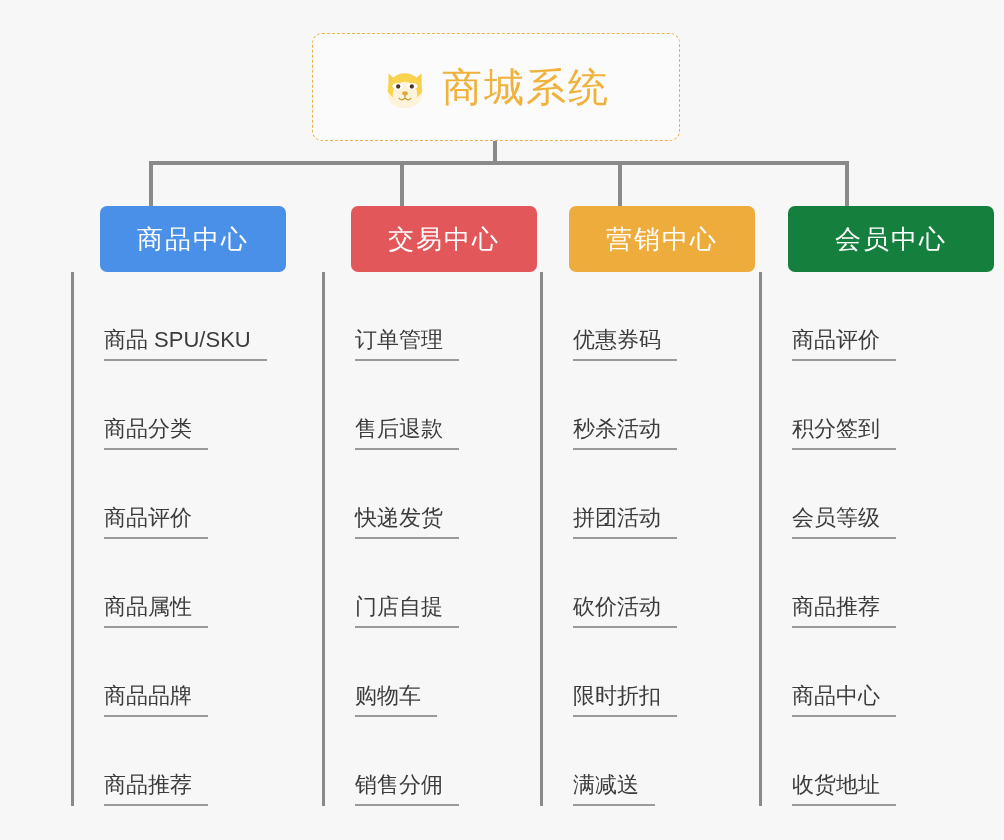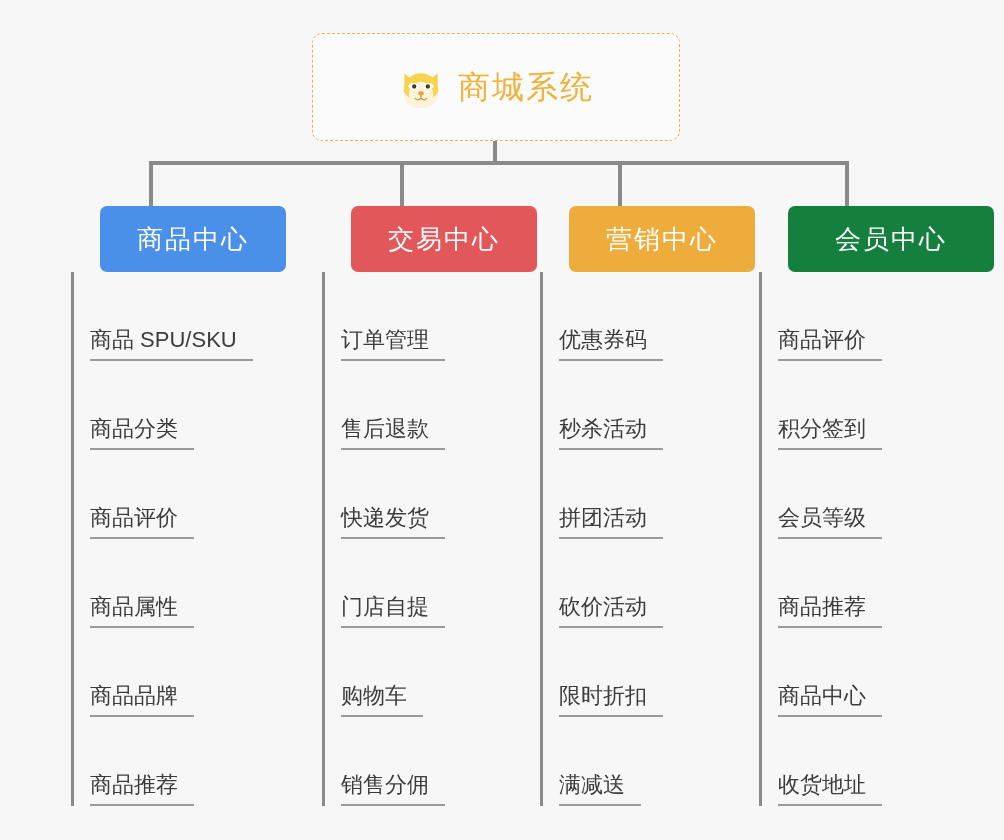--- a/index.html
+++ b/index.html
@@ -37,21 +37,21 @@
     gap: 14px;
   }
   .root-emoji {
     width: 46px;
     height: 46px;
     flex: none;
     display: block;
     margin-top: 4px;
   }
   .root-title {
-    font-size: 32px;
+    font-size: 40px;
     color: #f0b23c;
     letter-spacing: 2px;
     line-height: 1;
   }
 
   
   .conn {
     position: absolute;
     background: #8a8a8a;
   }
@@ -95,21 +95,21 @@
     position: relative;
     margin-left: 14px;
     border-left: 3px solid #8a8a8a;
     padding-top: 0;
   }
   .leaf-item {
     height: 89px;
     box-sizing: border-box;
     display: flex;
     align-items: flex-end;
-    padding-left: 16px;
+    padding-left: 30px;
   }
   .leaf-label {
     font-size: 22px;
     color: #3c3c3c;
     line-height: 1.1;
     padding: 0 16px 7px 0;
     border-bottom: 2px solid #9a9a9a;
     white-space: nowrap;
   }
 </style>

